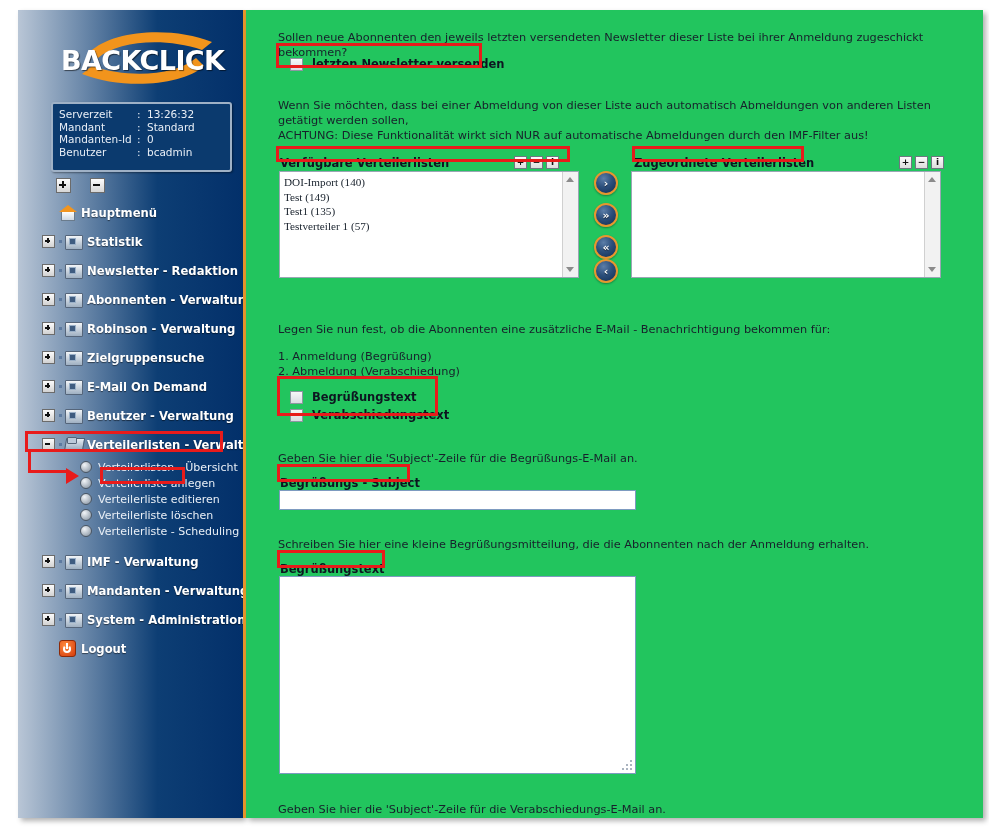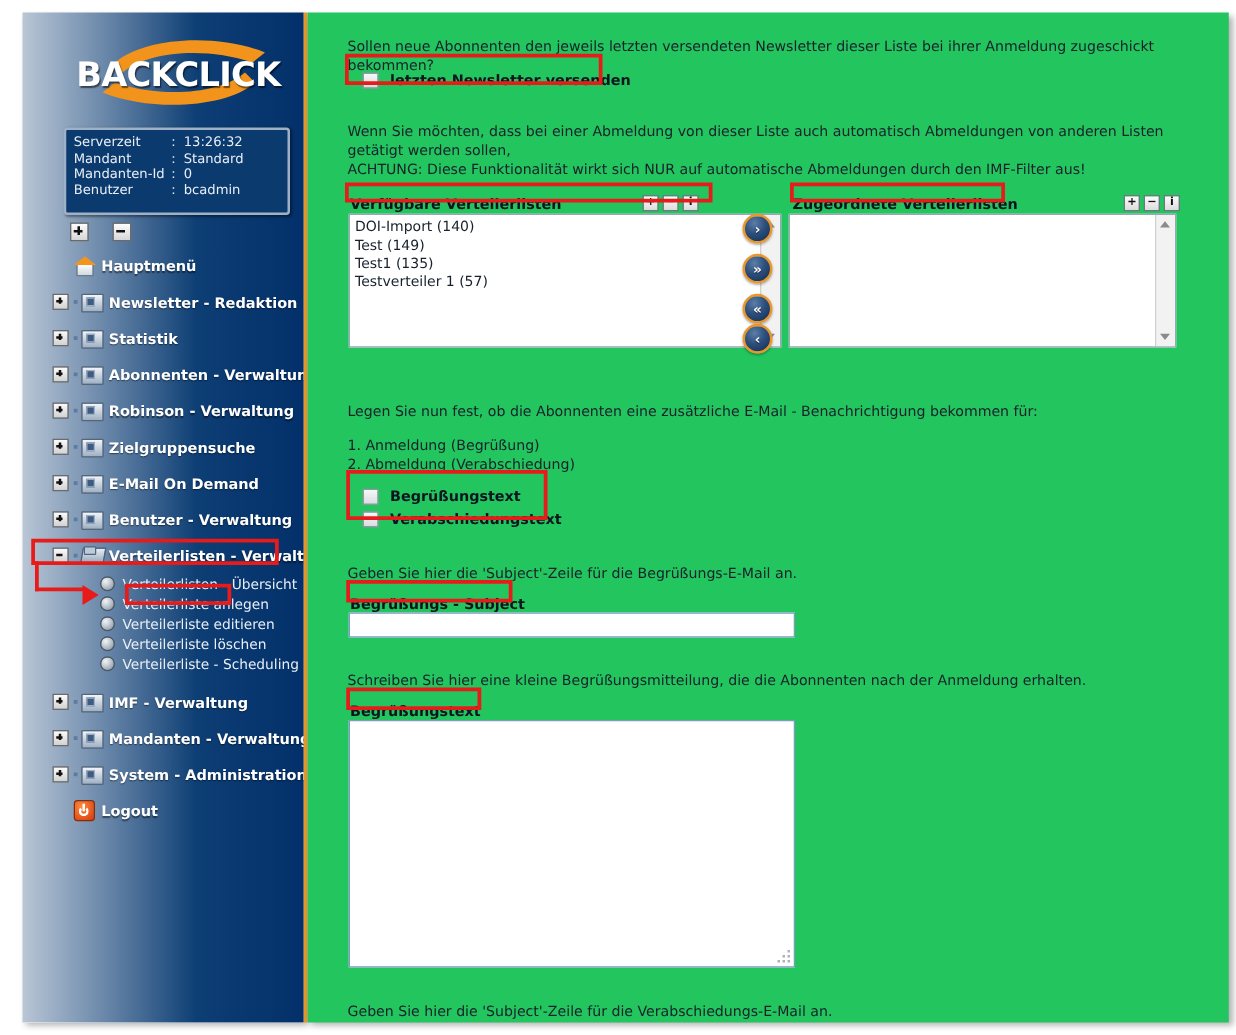--- a/index.html
+++ b/index.html
@@ -379,28 +379,28 @@
       <div class="nav-row">
         <span class="toggle none"></span>
         <span class="ico home"></span>
         <span class="nav-label">Hauptmenü</span>
       </div>
 
       <div class="nav-row">
         <span class="toggle plus"></span>
         <span class="dot"></span>
         <span class="ico folder"></span>
+        <span class="nav-label">Statistik</span>
+      </div>
+
+      <div class="nav-row">
+        <span class="toggle plus"></span>
+        <span class="dot"></span>
+        <span class="ico folder"></span>
         <span class="nav-label">Newsletter - Redaktion</span>
-      </div>
-
-      <div class="nav-row">
-        <span class="toggle plus"></span>
-        <span class="dot"></span>
-        <span class="ico folder"></span>
-        <span class="nav-label">Statistik</span>
       </div>
 
       <div class="nav-row">
         <span class="toggle plus"></span>
         <span class="dot"></span>
         <span class="ico folder"></span>
         <span class="nav-label">Abonnenten - Verwaltung</span>
       </div>
 
       <div class="nav-row">
@@ -523,21 +523,21 @@
             <span class="g">+</span>
           </span>
         <span class="tool-btn">
             <span class="g">−</span>
           </span>
         <span class="tool-btn">
             <span class="g">i</span>
           </span>
       </div>
 
-      <div class="listbox" style="left:33px; top:161px; width:346px; height:107px;">
+      <div class="listbox" style="left:33px; top:161px; width:300px; height:107px;font-family:Liberation Serif, serif;">
         <div class="opts">
           <div class="opt">DOI-Import (140)</div>
           <div class="opt">Test (149)</div>
           <div class="opt">Test1 (135)</div>
           <div class="opt">Testverteiler 1 (57)</div>
         </div>
         <div class="vscroll">
           <span class="arrow up"></span>
           <span class="arrow down"></span>
         </div>

